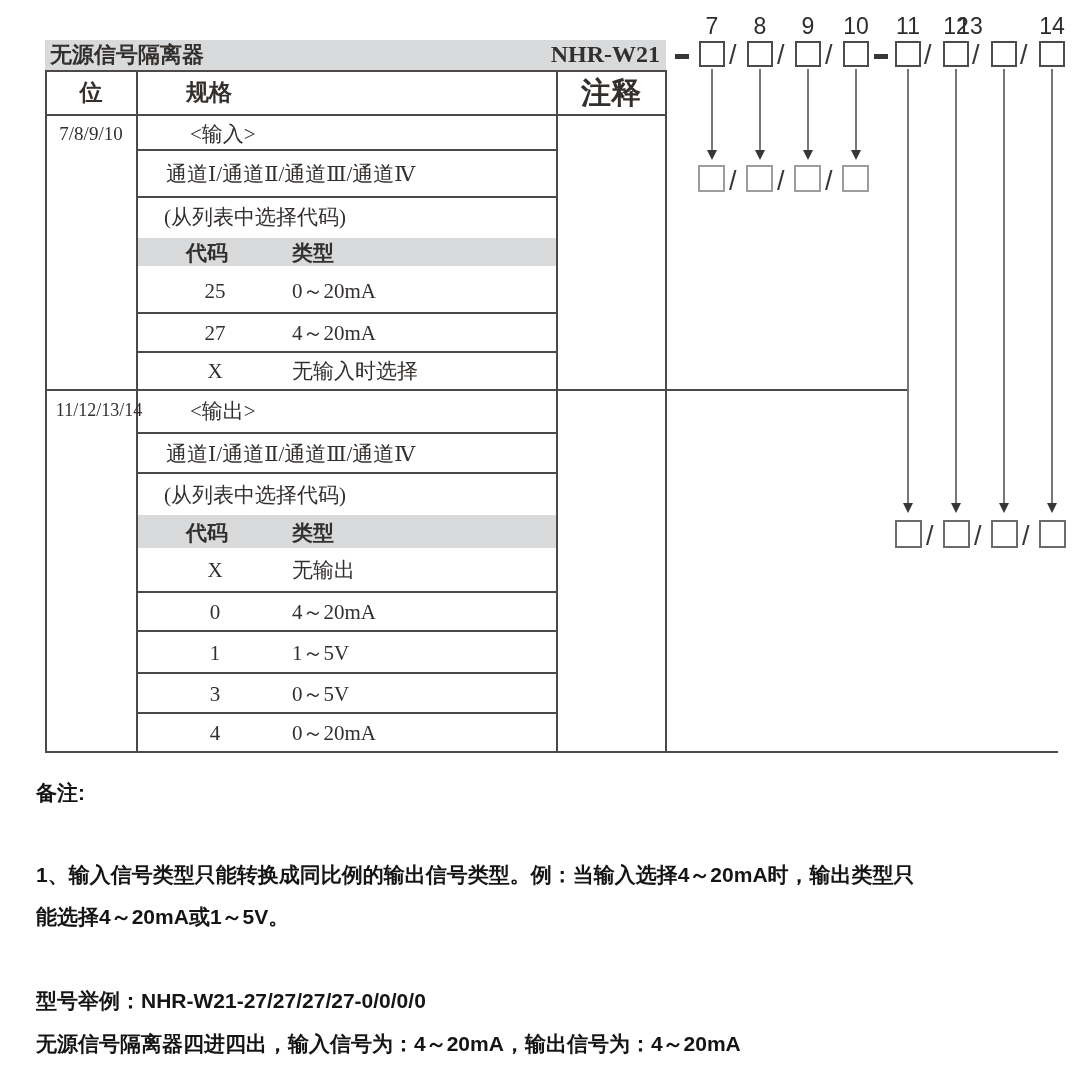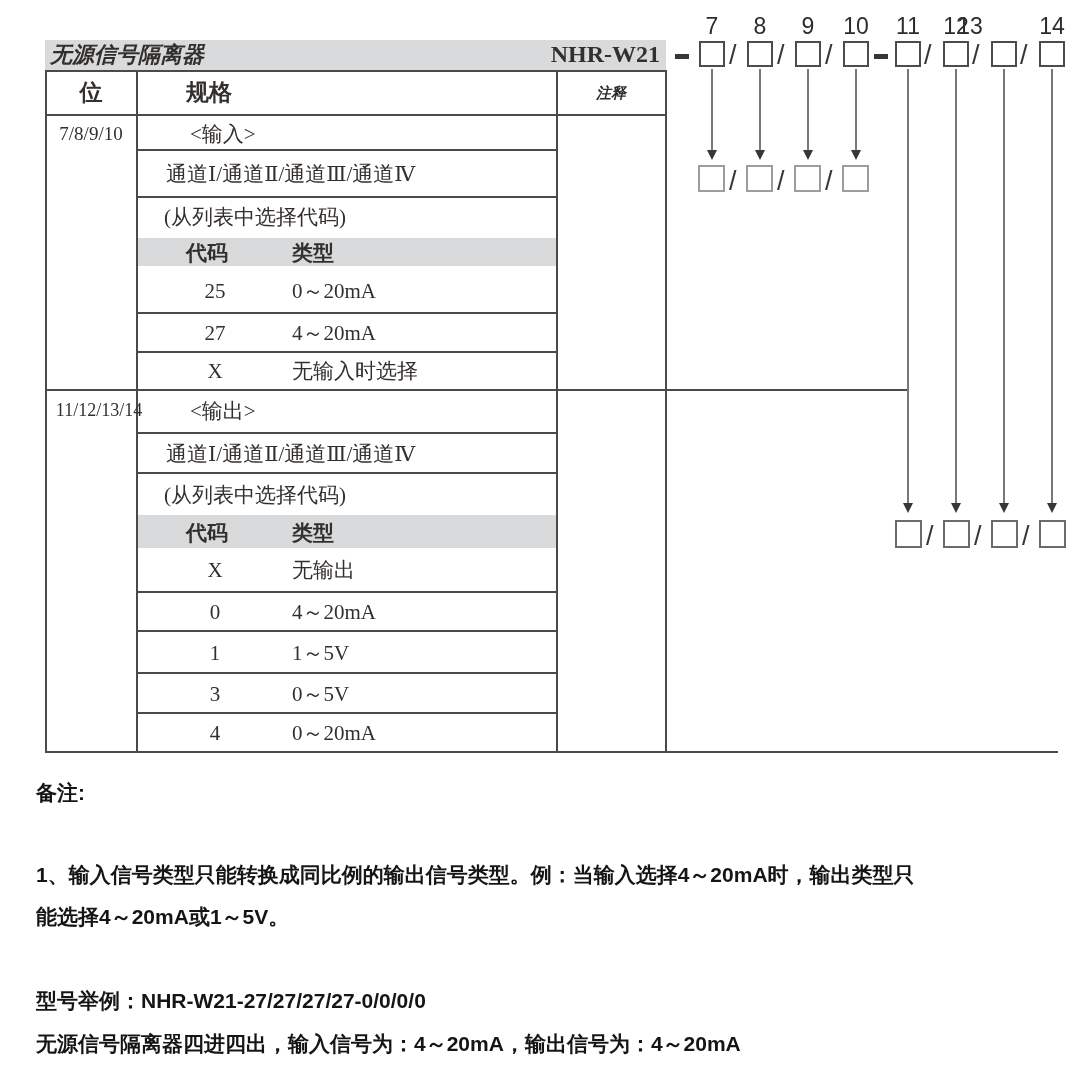--- a/index.html
+++ b/index.html
@@ -31,21 +31,21 @@
   
   .note{position:absolute;font-family:"Liberation Sans","DejaVu Sans",sans-serif;
         font-weight:bold;font-size:21px;line-height:30px;color:#151515;white-space:nowrap;}
 </style>
 </head>
 <body>
 
 <div class="canvas">
 
   <div class="band" style="left:45px;top:40px;width:621px;height:30px;"></div>
-  <div class="t bold" style="left:50px;top:41px;font-size:22px;font-style:italic;">无源信号隔离器</div>
+  <div class="t bold" style="left:50px;top:41px;font-size:22px;">无源信号隔离器</div>
   <div class="t bold rt" style="left:540px;top:40px;width:120px;font-size:24px;">NHR-W21</div>
 
   <div class="vl" style="left:45px;top:70px;height:683px;"></div>
   <div class="vl" style="left:136px;top:70px;height:683px;"></div>
   <div class="vl" style="left:556px;top:70px;height:683px;"></div>
   <div class="vl" style="left:665px;top:70px;height:683px;"></div>
 
   <div class="hl" style="left:45px;top:70px;width:622px;"></div>
   <div class="hl" style="left:45px;top:114px;width:622px;"></div>
   <div class="hl" style="left:136px;top:149px;width:422px;"></div>
@@ -56,21 +56,21 @@
   <div class="hl" style="left:136px;top:432px;width:422px;"></div>
   <div class="hl" style="left:136px;top:472px;width:422px;"></div>
   <div class="hl" style="left:136px;top:591px;width:422px;"></div>
   <div class="hl" style="left:136px;top:630px;width:422px;"></div>
   <div class="hl" style="left:136px;top:672px;width:422px;"></div>
   <div class="hl" style="left:136px;top:712px;width:422px;"></div>
   <div class="hl" style="left:45px;top:751px;width:1013px;"></div>
 
   <div class="t bold ctr" style="left:45px;top:79px;width:92px;font-size:23px;">位</div>
   <div class="t bold" style="left:186px;top:79px;font-size:23px;">规格</div>
-  <div class="t bold ctr" style="left:557px;top:79px;width:108px;font-size:15px;font-style:italic;">注释</div>
+  <div class="t bold ctr" style="left:557px;top:79px;width:108px;font-size:30px;">注释</div>
 
   <div class="t ctr" style="left:45px;top:120px;width:92px;font-size:19px;">7/8/9/10</div>
   <div class="t" style="left:190px;top:120px;">&lt;输入&gt;</div>
   <div class="t" style="left:166px;top:160px;">通道Ⅰ/通道Ⅱ/通道Ⅲ/通道Ⅳ</div>
   <div class="t" style="left:164px;top:203px;">(从列表中选择代码)</div>
   <div class="band" style="left:138px;top:238px;width:418px;height:28px;"></div>
   <div class="t bold" style="left:186px;top:239px;">代码</div>
   <div class="t bold" style="left:292px;top:239px;">类型</div>
   <div class="t ctr" style="left:185px;top:277px;width:60px;text-align:center;">25</div>
   <div class="t" style="left:292px;top:277px;">0～20mA</div>

